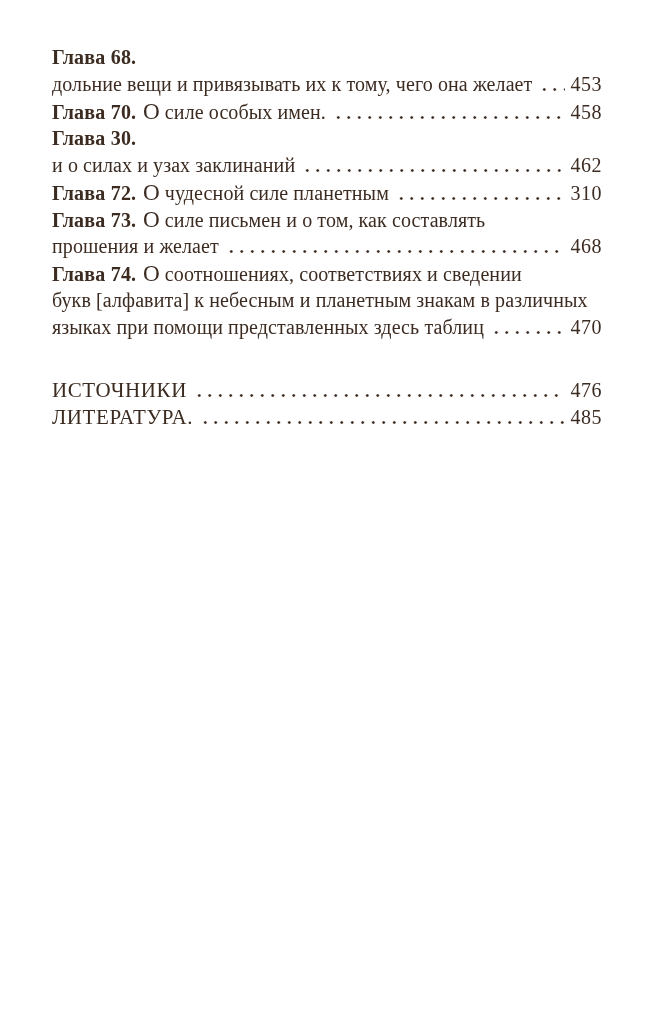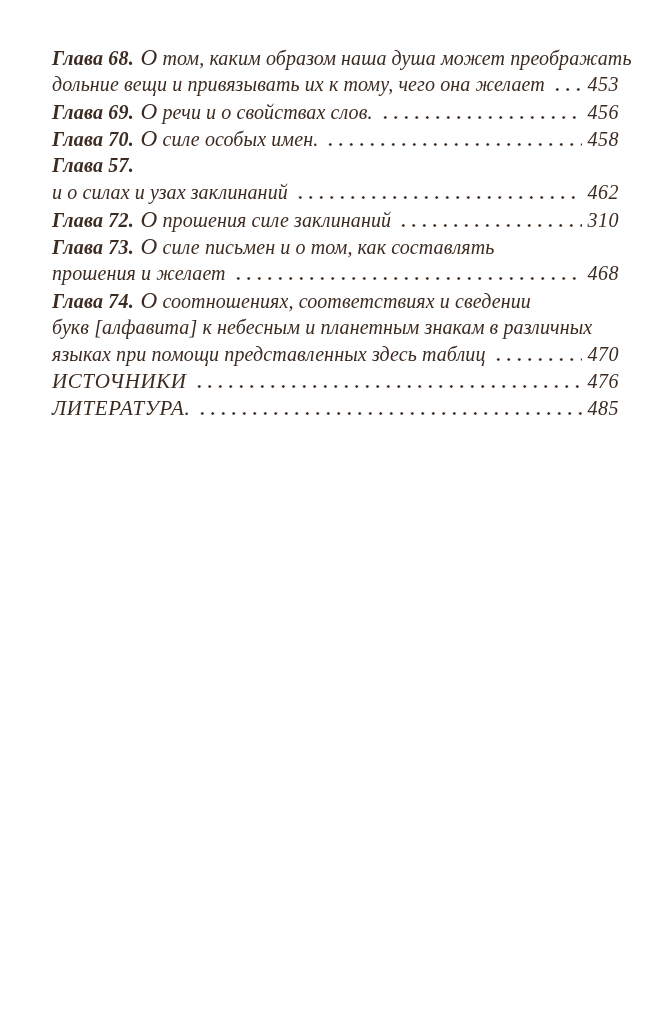--- a/index.html
+++ b/index.html
@@ -16,23 +16,22 @@
     width:669px;
     height:1030px;
     background:var(--paper);
     overflow:hidden;
     font-family:"Liberation Serif","DejaVu Serif",serif;
     color:var(--ink);
   }
   .toc{
     position:absolute;
     left:52px;
-    right:50px;
+    right:67px;
     top:44px;
-    font-style:italic;
   }
   .row{
     display:flex;
     align-items:baseline;
     height:27px;
     font-size:20px;
     line-height:27px;
     white-space:nowrap;
   }
   .label{
@@ -42,20 +41,21 @@
   }
   .text{
     letter-spacing:0.1px;
   }
   .lead::first-letter{
     font-size:116%;
   }
   .row.caps .text{
     font-size:21px;
     letter-spacing:0.6px;
+    margin-top:36px;
   }
   .leader{
     flex:1 1 auto;
     height:3px;
     margin:0 6px 0 7px;
     background-image:radial-gradient(circle, var(--ink) 1.25px, rgba(0,0,0,0) 1.45px);
     background-size:10.5px 3px;
     background-repeat:repeat-x;
     background-position:left bottom;
   }
@@ -63,60 +63,53 @@
     letter-spacing:0.5px;
   }
 </style>
 </head>
 <body>
 
 <div class="page">
   <div class="toc">
   <div class="row">
     <span class="label">Глава 68.</span>
-    <span class="text lead">О том, каким образом наша душа может преображать</span>
 
   </div>
 
   <div class="row">
 
     <span class="text">дольние вещи и привязывать их к тому, чего она желает</span>
     <span class="leader"></span>
     <span class="pagenum">453</span>
   </div>
 
-  <div class="row">
-    <span class="label">Глава 69.</span>
-    <span class="text lead">О речи и о свойствах слов.</span>
-    <span class="leader"></span>
-    <span class="pagenum">456</span>
-  </div>
 
   <div class="row">
     <span class="label">Глава 70.</span>
     <span class="text lead">О силе особых имен.</span>
     <span class="leader"></span>
     <span class="pagenum">458</span>
   </div>
 
   <div class="row">
-    <span class="label">Глава 57.</span>
+    <span class="label">Глава 30.</span>
 
   </div>
 
   <div class="row">
 
     <span class="text">и о силах и узах заклинаний</span>
     <span class="leader"></span>
     <span class="pagenum">462</span>
   </div>
 
   <div class="row">
     <span class="label">Глава 72.</span>
-    <span class="text lead">О прошения силе заклинаний</span>
+    <span class="text lead">О чудесной силе планетным</span>
     <span class="leader"></span>
     <span class="pagenum">310</span>
   </div>
 
   <div class="row">
     <span class="label">Глава 73.</span>
     <span class="text lead">О силе письмен и о том, как составлять</span>
 
   </div>
 

